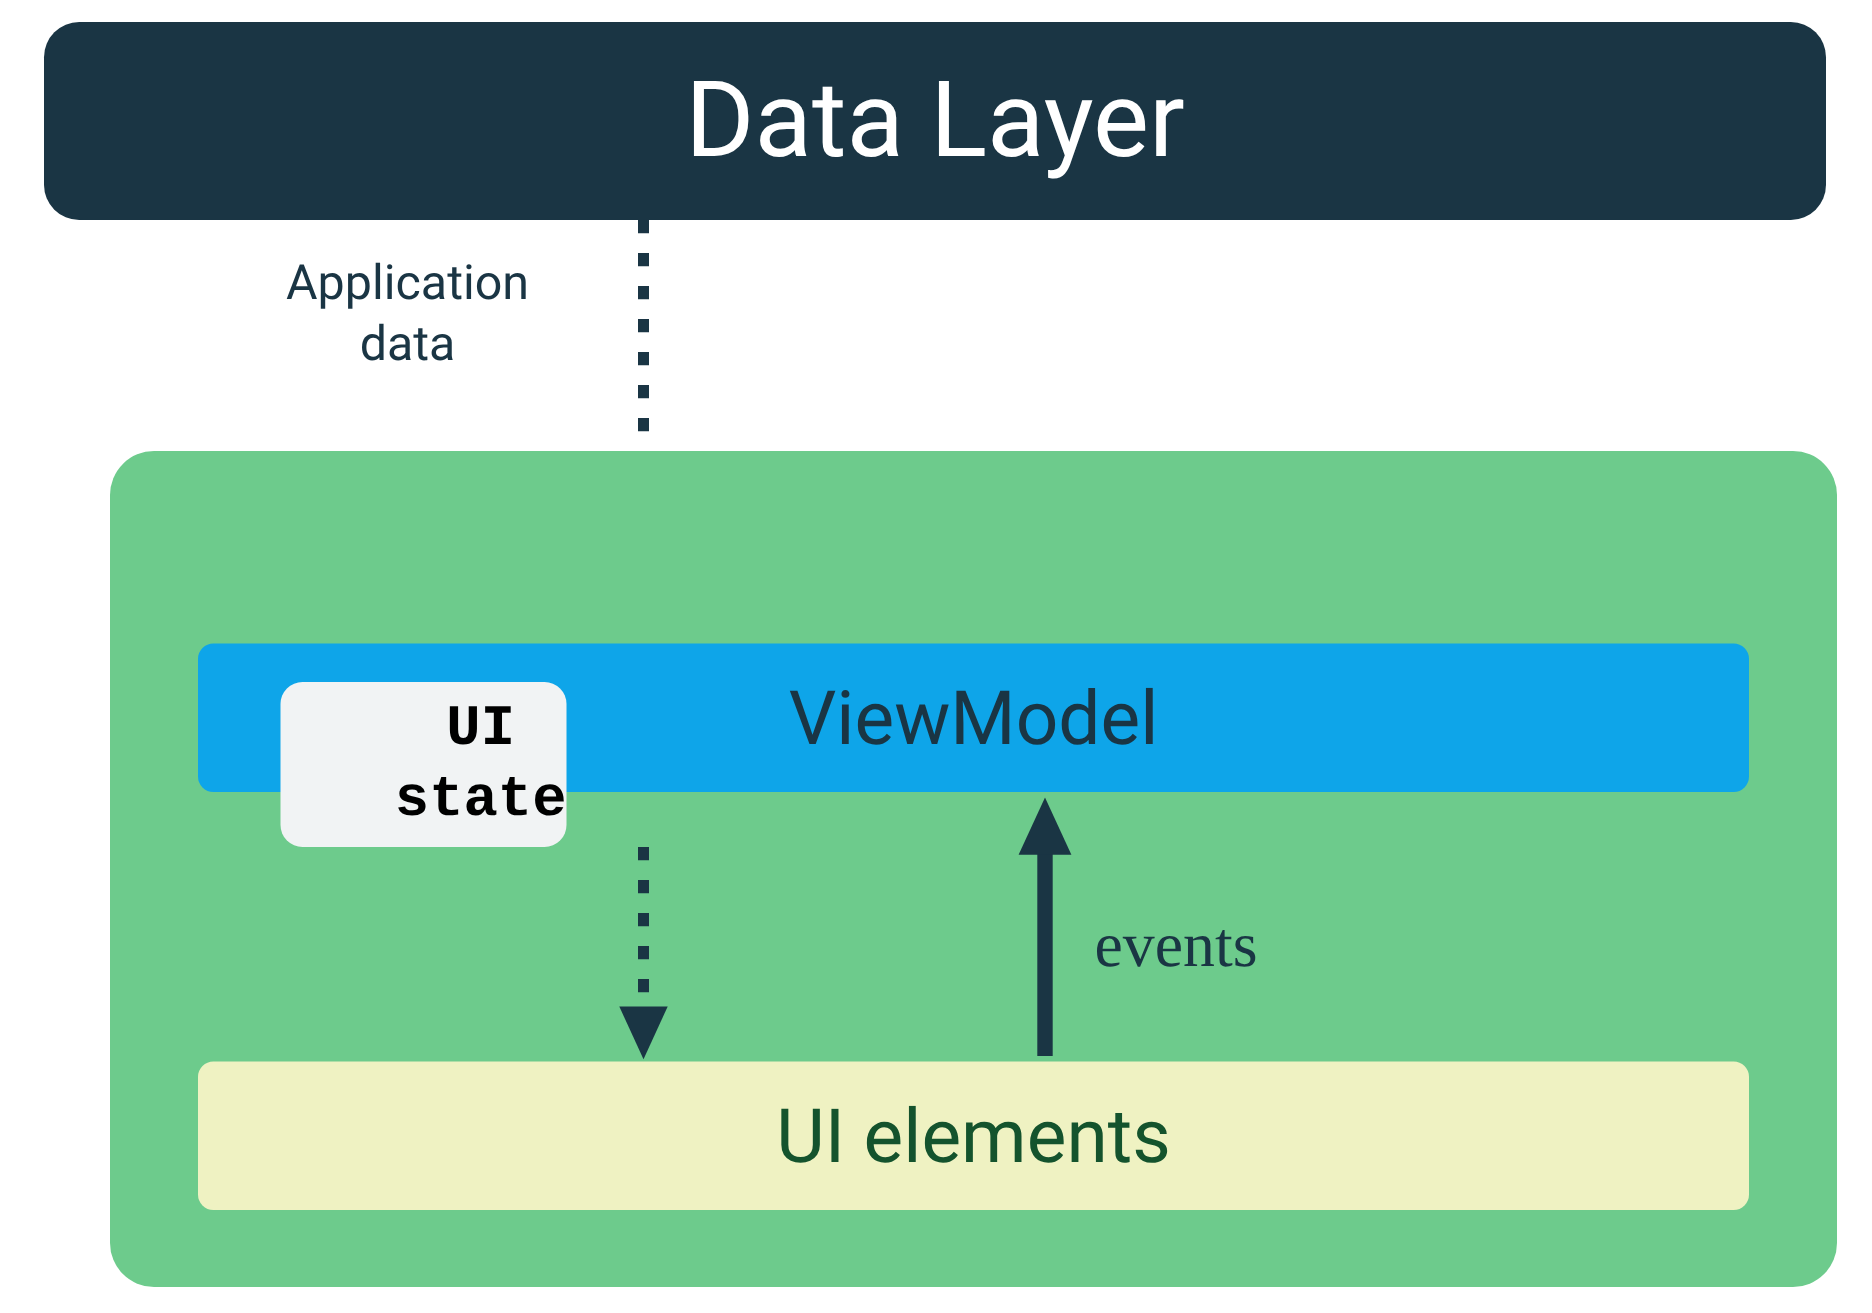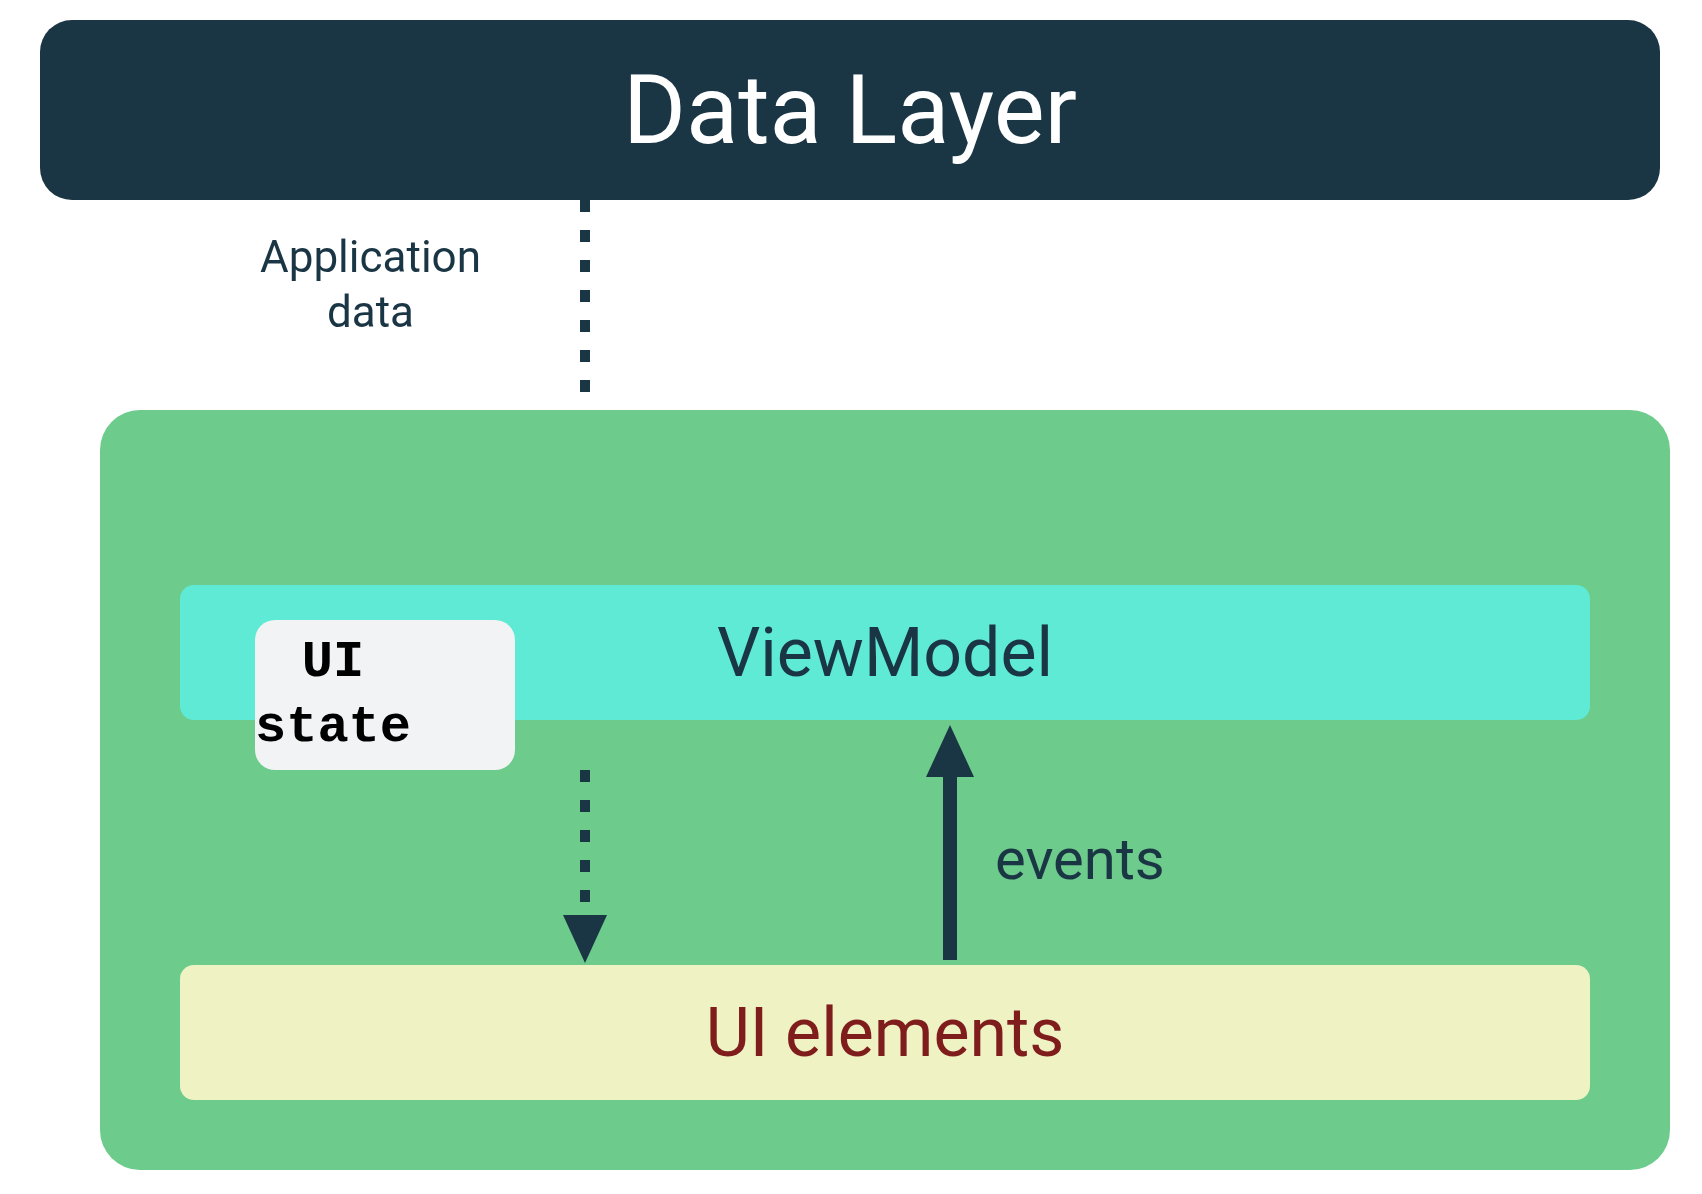--- a/index.html
+++ b/index.html
@@ -56,42 +56,42 @@
       color: #ffffff;
       font-size: 84px;
       font-weight: 400;
     }
     .viewmodel-box {
       position: absolute;
       top: 175px;
       left: 80px;
       width: 1410px;
       height: 135px;
-      background: #5eead4;
+      background: #0ea5e9;
       border-radius: 14px;
       display: flex;
       align-items: center;
       justify-content: center;
     }
     .viewmodel-text {
       color: #1a3544;
       font-size: 68px;
       font-weight: 400;
     }
     .ui-state-box {
       position: absolute;
       top: 210px;
       left: 155px;
       width: 260px;
       height: 150px;
       background: #f1f3f4;
       border-radius: 20px;
       display: flex;
       align-items: center;
-      justify-content: flex-start;
+      justify-content: flex-end;
     }
     .ui-state-text {
       color: #000000;
       font-family: 'Courier New', monospace;
       font-size: 52px;
       font-weight: bold;
       text-align: center;
       line-height: 1.25;
     }
     .ui-elements-box {
@@ -100,30 +100,31 @@
       left: 80px;
       width: 1410px;
       height: 135px;
       background: #eff2c2;
       border-radius: 14px;
       display: flex;
       align-items: center;
       justify-content: center;
     }
     .ui-elements-text {
-      color: #7f1d1d;
+      color: #14532d;
       font-size: 68px;
       font-weight: 400;
     }
     .events-label {
       position: absolute;
       top: 415px;
       left: 895px;
       color: #1a3544;
       font-size: 58px;
+      font-family: Liberation Serif, serif;
     }
     .arrow-svg {
       position: absolute;
     }
   </style>
 </head>
 <body>
 
 <div class="data-layer-box">
   <span class="data-layer-text">Data Layer</span>

